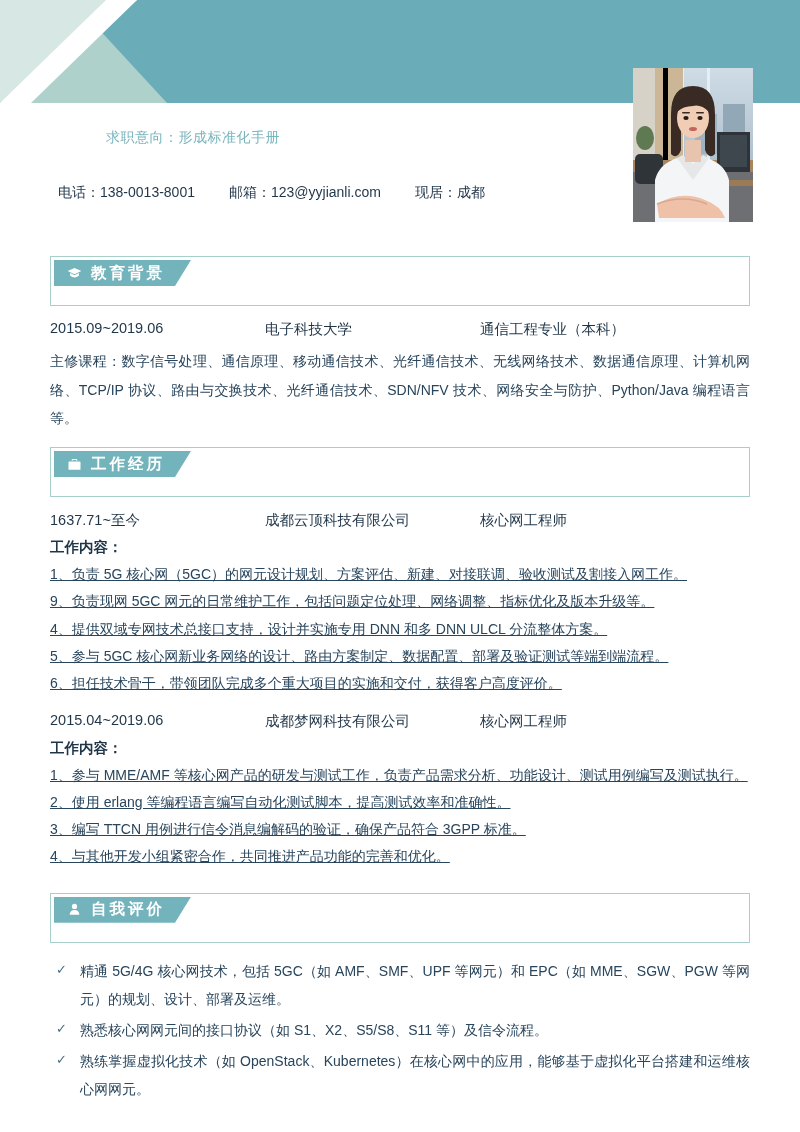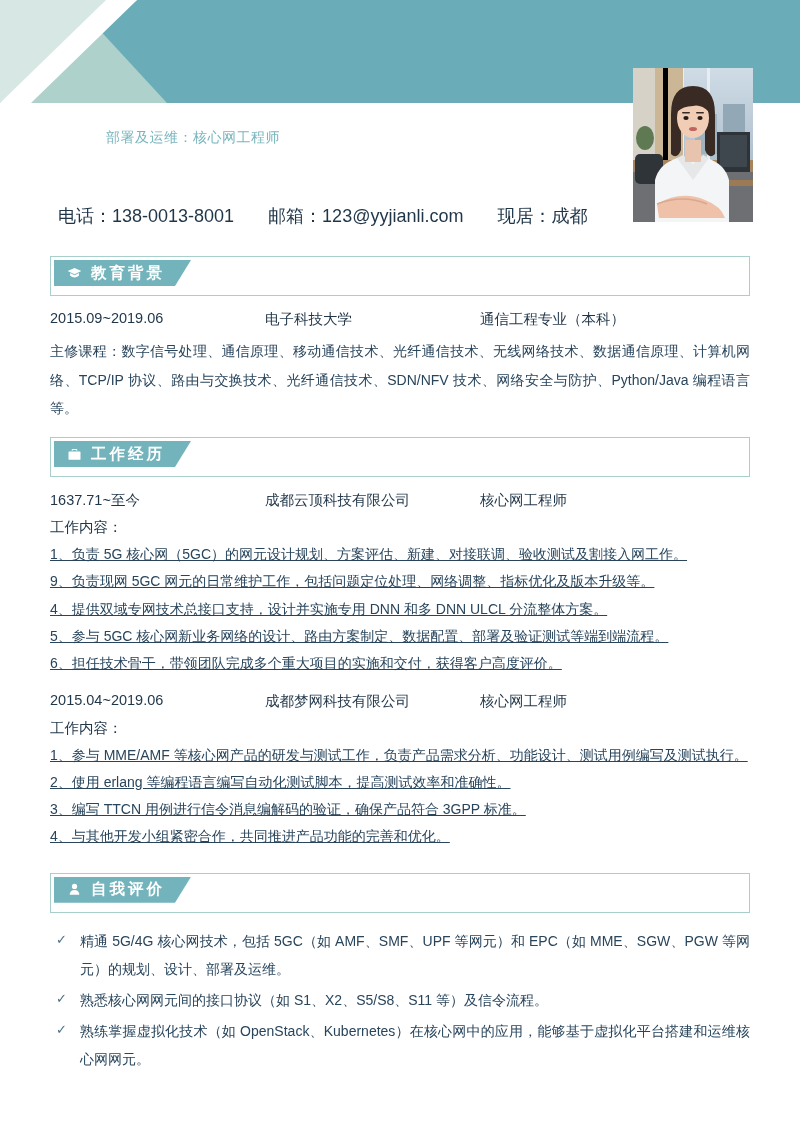--- a/index.html
+++ b/index.html
@@ -84,36 +84,36 @@
   }
   .intent {
     margin-left: 48px;
     font-size: 14px;
     color: #79b5bd;
     letter-spacing: .5px;
   }
 
   .contact-row {
     position: absolute;
-    left: 58px; top: 204px;
-    display: flex;
-    font-size: 18px;
+    left: 58px; top: 184px;
+    display: flex;
+    font-size: 14px;
     color: #1f3548;
   }
   .contact-row span { margin-right: 34px; white-space: nowrap; }
   .contact-row span:last-child { margin-right: 0; }
 
   
   .content { position: relative; padding: 0 50px; }
 
   .section { margin-top: 0; }
 
   .sec-frame {
     position: relative;
-    height: 40px;
+    height: 50px;
     border: 1.4px solid #a8cfc9;
     margin-bottom: 14px;
   }
   .sec-tag {
     position: absolute;
     left: 3px; top: 3px;
     height: 26px;
     background: #73b3bc;
     display: flex;
     align-items: center;
@@ -143,21 +143,21 @@
     color: #1f3548;
     margin-top: 14px;
     margin-bottom: 8px;
   }
   .eh-date { width: 215px; flex: none; }
   .eh-org  { width: 215px; flex: none; }
   .eh-role { flex: 1; }
 
   .sub-label {
     font-size: 14.5px;
-    font-weight: 400;
+    font-weight: 700;
     color: #1f3548;
     margin: 8px 0 4px;
   }
 
   .para {
     font-size: 14px;
     line-height: 2.05;
     color: #28455c;
     text-align: justify;
   }
@@ -252,21 +252,21 @@
       <ellipse cx="60" cy="61" rx="4" ry="2" fill="#c0645f"></ellipse>
 
       <path d="M24 136 Q48 122 72 132 Q88 138 92 150 L26 150 Z" fill="#eec1a8"></path>
       <path d="M24 136 Q50 126 74 136" stroke="#d9a88f" stroke-width="1.6" fill="none"></path>
 
       <rect x="96" y="112" width="24" height="6" fill="#9c7a56"></rect>
     </svg>
   </div>
 
   <div class="name-row">
-    <div class="intent">部署及运维：核心网工程师</div>
+    <div class="intent">求职意向：形成标准化手册</div>
   </div>
 
   <div class="contact-row">
     <span>电话：138-0013-8001</span>
     <span>邮箱：123@yyjianli.com</span>
     <span>现居：成都</span>
   </div>
 </div>
 
 <div class="content">

